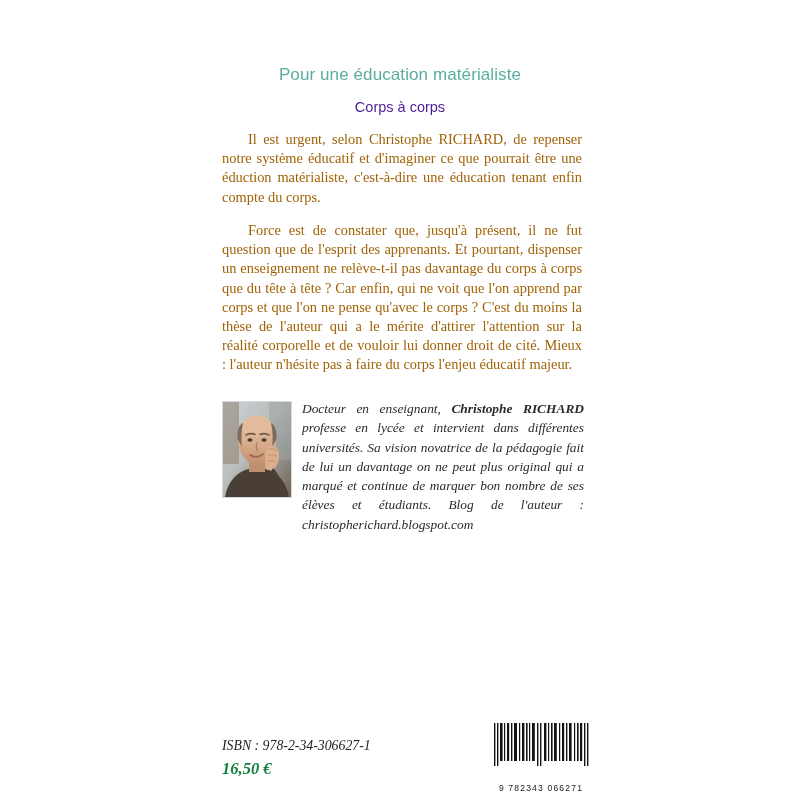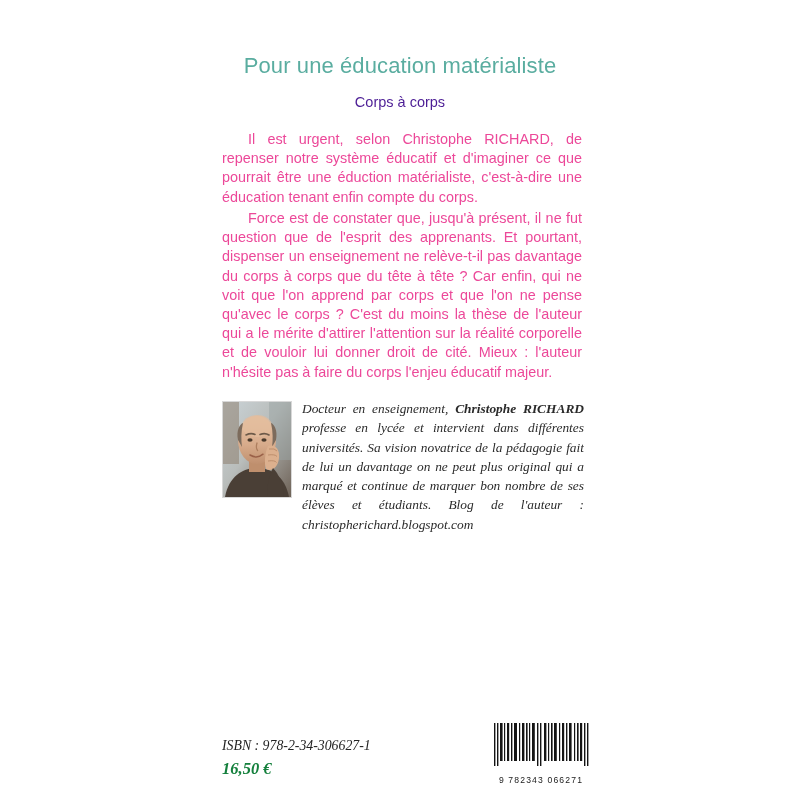--- a/index.html
+++ b/index.html
@@ -26,55 +26,55 @@
   
   .title-block {
     position: absolute;
     left: 200px;
     top: 52px;
     width: 400px;
     text-align: center;
   }
   .book-title {
     font-family: "Liberation Sans", sans-serif;
-    font-size: 22px;
+    font-size: 17px;
     font-weight: 400;
     color: #5aada0;
     letter-spacing: 0.1px;
     line-height: 1.25;
-    margin: 0;
+    margin: 12px;
   }
   .book-subtitle {
     font-family: "Liberation Sans", sans-serif;
     font-size: 14.5px;
     font-weight: 400;
     color: #4c1d95;
     margin: 14px 0 0 0;
     line-height: 1.2;
   }
 
   
   .blurb {
     position: absolute;
     left: 222px;
     top: 130px;
     width: 360px;
   }
   .blurb p {
     margin: 0 0 0 0;
-    font-family: Liberation Sans, sans-serif;
+    font-family: Liberation Serif, serif;
     font-size: 14.4px;
     line-height: 1.335;
-    color: #ec4899;
+    color: #a16207;
     text-align: justify;
     text-indent: 26px;
     hyphens: none;
   }
   .blurb p + p {
-    margin-top: 2px;
+    margin-top: 14px;
   }
 
   
   .bio {
     position: absolute;
     left: 222px;
     top: 399px;
     width: 362px;
   }
   .bio-photo {
@@ -135,21 +135,21 @@
   .barcode-bars {
     width: 96px;
     height: 43px;
     display: block;
   }
   .barcode-digits {
     font-family: "Liberation Sans", sans-serif;
     font-size: 8.6px;
     letter-spacing: 1.15px;
     color: #1a1a1a;
-    margin-top: 9px;
+    margin-top: 17px;
     text-align: center;
     white-space: nowrap;
   }
 </style>
 </head>
 <body>
 
 <div class="page">
 
   <div class="title-block">
@@ -204,21 +204,21 @@
 
         <path d="M45 44 C52 42 57 47 56 56 C55 66 48 70 43 67 C41 61 42 50 45 44 Z" fill="#dcb08e"></path>
         <path d="M46 47 q6 -1 8 2" stroke="#bd8e6c" stroke-width="1" fill="none"></path>
         <path d="M45 53 q7 -1 9 1.5" stroke="#bd8e6c" stroke-width="1" fill="none"></path>
         <path d="M45 59 q7 -1 8.5 1.5" stroke="#bd8e6c" stroke-width="1" fill="none"></path>
 
         <path d="M50 66 C56 72 60 82 61 95 L44 95 C44 84 46 73 50 66 Z" fill="#4a3f36"></path>
       </svg>
     </div>
     <p class="bio-text">
-      <span>Docteur en enseignement, </span><b>Christophe RICHARD</b><span> professe en lycée et intervient dans différentes universités. Sa vision novatrice de la pédagogie fait de lui un davantage on ne peut plus original qui a marqué et continue de marquer bon nombre de ses élèves et étudiants. Blog de l'auteur : christopherichard.blogspot.com</span>
+      <span>Docteur en enseignant, </span><b>Christophe RICHARD</b><span> professe en lycée et intervient dans différentes universités. Sa vision novatrice de la pédagogie fait de lui un davantage on ne peut plus original qui a marqué et continue de marquer bon nombre de ses élèves et étudiants. Blog de l'auteur : christopherichard.blogspot.com</span>
     </p>
   </div>
 
   <div class="isbn-block">
     <div class="isbn-line">ISBN : 978-2-34-306627-1</div>
     <div class="price-line">16,50 €</div>
   </div>
 
   <div class="barcode-block">
     <svg class="barcode-bars" viewBox="0 0 96 43" preserveAspectRatio="none">

